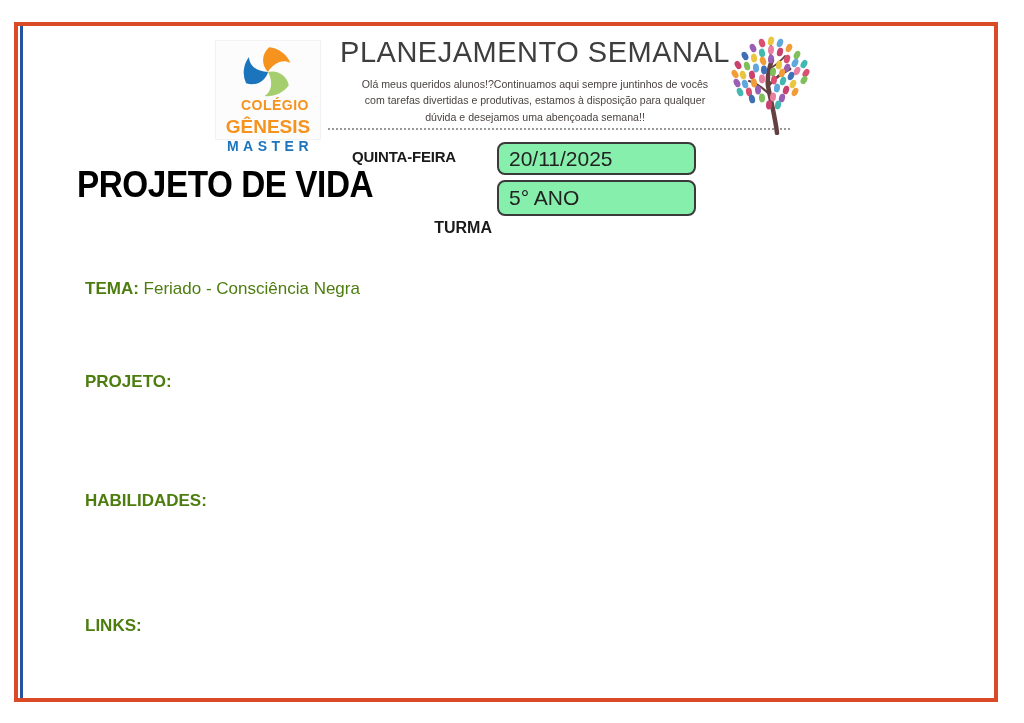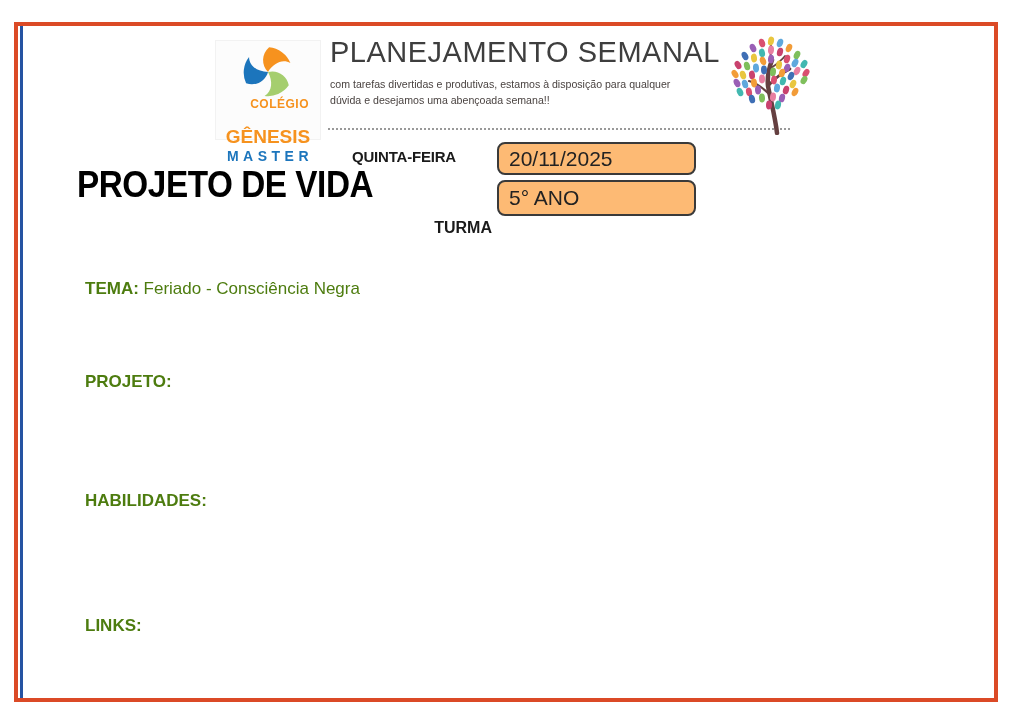--- a/index.html
+++ b/index.html
@@ -21,44 +21,44 @@
 
   .frame{position:absolute;left:14px;top:22px;width:984px;height:680px;
          border:4px solid var(--border-red);}
   .blue-line{position:absolute;left:20px;top:26px;width:3px;height:672px;
          background:var(--border-blue);}
 
   
   .logo{position:absolute;left:215px;top:40px;width:106px;height:100px;
         background:#fcfcfc;border:1px solid #f2f2f2;text-align:center;}
   .logo svg.swirl{display:block;width:56px;height:56px;margin:3px auto 0;}
-  .logo-college{font-size:12px;font-weight:bold;color:var(--logo-orange);
-        letter-spacing:.5px;text-align:right;width:82px;margin:-3px auto 16px;}
+  .logo-college{font-size:14px;font-weight:bold;color:var(--logo-orange);
+        letter-spacing:.5px;text-align:right;width:82px;margin:-3px auto 4px;}
   .logo-name{font-size:19px;font-weight:800;color:var(--logo-orange);
         letter-spacing:0;line-height:1.05;text-align:center;}
   .logo-suffix{font-size:14px;font-weight:bold;color:var(--logo-blue);
         letter-spacing:4.5px;padding-left:4px;margin-top:1px;}
 
   
-  .header-title-block{position:absolute;left:330px;top:36px;width:410px;}
+  .header-title-block{position:absolute;left:330px;top:36px;width:410px;text-align:center;}
   .header-title{font-size:29px;font-weight:400;color:var(--title-gray);letter-spacing:.5px;}
   .header-subtitle{margin-top:7px;font-size:10.6px;line-height:1.55;color:var(--subtitle-gray);}
 
   .dotted-divider{position:absolute;left:328px;top:122px;width:462px;height:8px;
         border-bottom:2px dotted #999;}
 
   .tree{position:absolute;left:725px;top:28px;width:90px;height:107px;z-index:2;}
 
   
   .day-label{position:absolute;left:352px;top:148px;width:140px;
         font-size:15px;font-weight:bold;letter-spacing:-.2px;}
   .class-label{position:absolute;left:392px;top:187px;width:100px;text-align:right;
         font-size:16px;font-weight:bold;margin-top:32px;}
   .field-box{position:absolute;left:497px;width:199px;border:2px solid var(--field-border);
-        border-radius:8px;background:#fdba74;display:flex;align-items:center;
+        border-radius:8px;background:#86efac;display:flex;align-items:center;
         padding-left:10px;font-size:21px;color:#222;}
   .date-box{top:142px;height:33px;}
   .class-box{top:180px;height:36px;}
 
   .doc-title{position:absolute;left:77px;top:164px;font-size:37px;font-weight:bold;
         letter-spacing:-.5px;transform:scaleX(.9);transform-origin:left center;
         white-space:nowrap;color:#000;}
 
   .section{position:absolute;left:85px;font-size:17px;color:#4d7c0f;white-space:nowrap;}
   .section .lbl{font-weight:bold;}
@@ -80,20 +80,21 @@
     <path d="M50,50 C38,38 38,18 52,6 A45,45 0 0 1 90,34 C76,26 60,34 50,50 Z" fill="#1C75BC" transform="rotate(240 50 50)"></path>
   </svg>
   <div class="logo-college">COLÉGIO</div>
   <div class="logo-name">GÊNESIS</div>
   <div class="logo-suffix">MASTER</div>
 </div>
 
 <div class="header-title-block">
   <div class="header-title">PLANEJAMENTO SEMANAL</div>
   <div class="header-subtitle">
+    <div>Olá meus queridos alunos!?Continuamos aqui sempre juntinhos de vocês</div>
     <div>com tarefas divertidas e produtivas, estamos à disposição para qualquer</div>
     <div>dúvida e desejamos uma abençoada semana!!</div>
   </div>
 </div>
 
 <div class="dotted-divider"></div>
 
 <svg class="tree" viewBox="0 0 90 107">
   <g stroke="#654041" fill="none" stroke-linecap="round">
     <path d="M52,105 C50,88 46,74 43,58 C42,49 44,40 47,32" stroke-width="4.5"></path>

